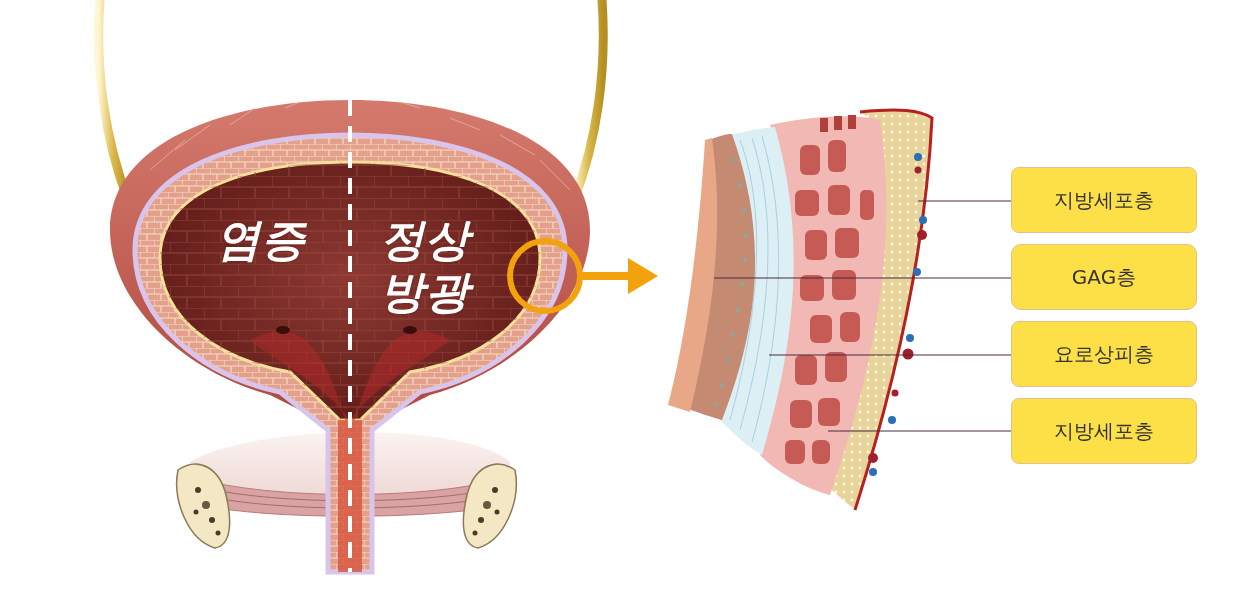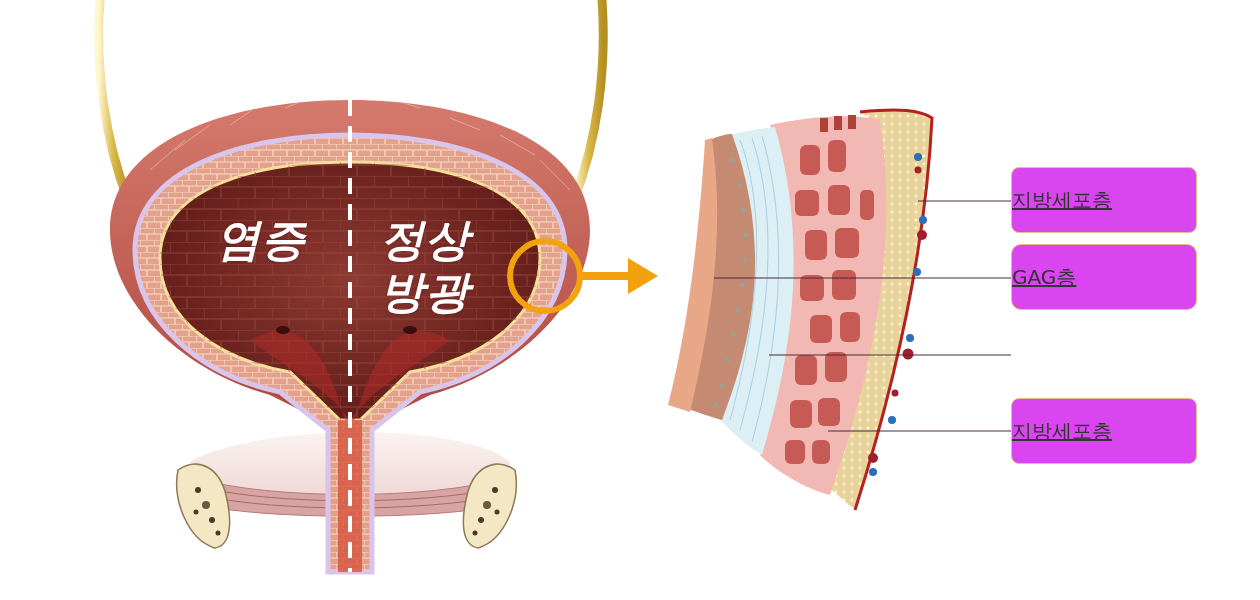--- a/index.html
+++ b/index.html
@@ -3,23 +3,23 @@
 <meta charset="utf-8">
 <style>
   html, body { margin:0; padding:0; background:#ffffff; }
   body { width:1260px; height:600px; position:relative; overflow:hidden;
          font-family:"DejaVu Sans","Liberation Sans",sans-serif; }
   #stage { position:absolute; left:0; top:0; width:1260px; height:600px; }
   .overlay-text { position:absolute; color:#ffffff; font-weight:bold; font-size:44px;
                   line-height:52px; text-align:center; letter-spacing:1px;
                   text-shadow:0 0 3px rgba(80,10,10,0.4);font-style:italic; }
   .label-box { position:absolute; left:1011px; width:186px; height:66px;
-               border:1.5px solid #e4c08a; border-radius:8px; background:#d946ef;
-               display:flex; align-items:center; 
-               font-size:20px; color:#333333; box-sizing:border-box;text-decoration:underline; }
+               border:1.5px solid #e4c08a; border-radius:8px; background:#fde047;
+               display:flex; align-items:center; justify-content:center;
+               font-size:20px; color:#333333; box-sizing:border-box; }
 </style>
 </head>
 <body>
 
 <div id="stage">
 <svg width="1260" height="600" viewBox="0 0 1260 600" xmlns="http://www.w3.org/2000/svg">
   <defs>
     <linearGradient id="ureterG" x1="0" x2="1">
       <stop offset="0" stop-color="#fff6d2"></stop>
       <stop offset="0.5" stop-color="#d9b84a"></stop>
@@ -200,16 +200,19 @@
   <div>정상</div>
   <div>방광</div>
 </div>
 
 <div class="label-box" style="top:167px;">
   <span>지방세포층</span>
 </div>
 <div class="label-box" style="top:244px;border-radius:10px;">
   <span>GAG층</span>
 </div>
+<div class="label-box" style="top:321px;">
+  <span>요로상피층</span>
+</div>
 <div class="label-box" style="top:398px;">
   <span>지방세포층</span>
 </div>
 </div>
 
 </body></html>

